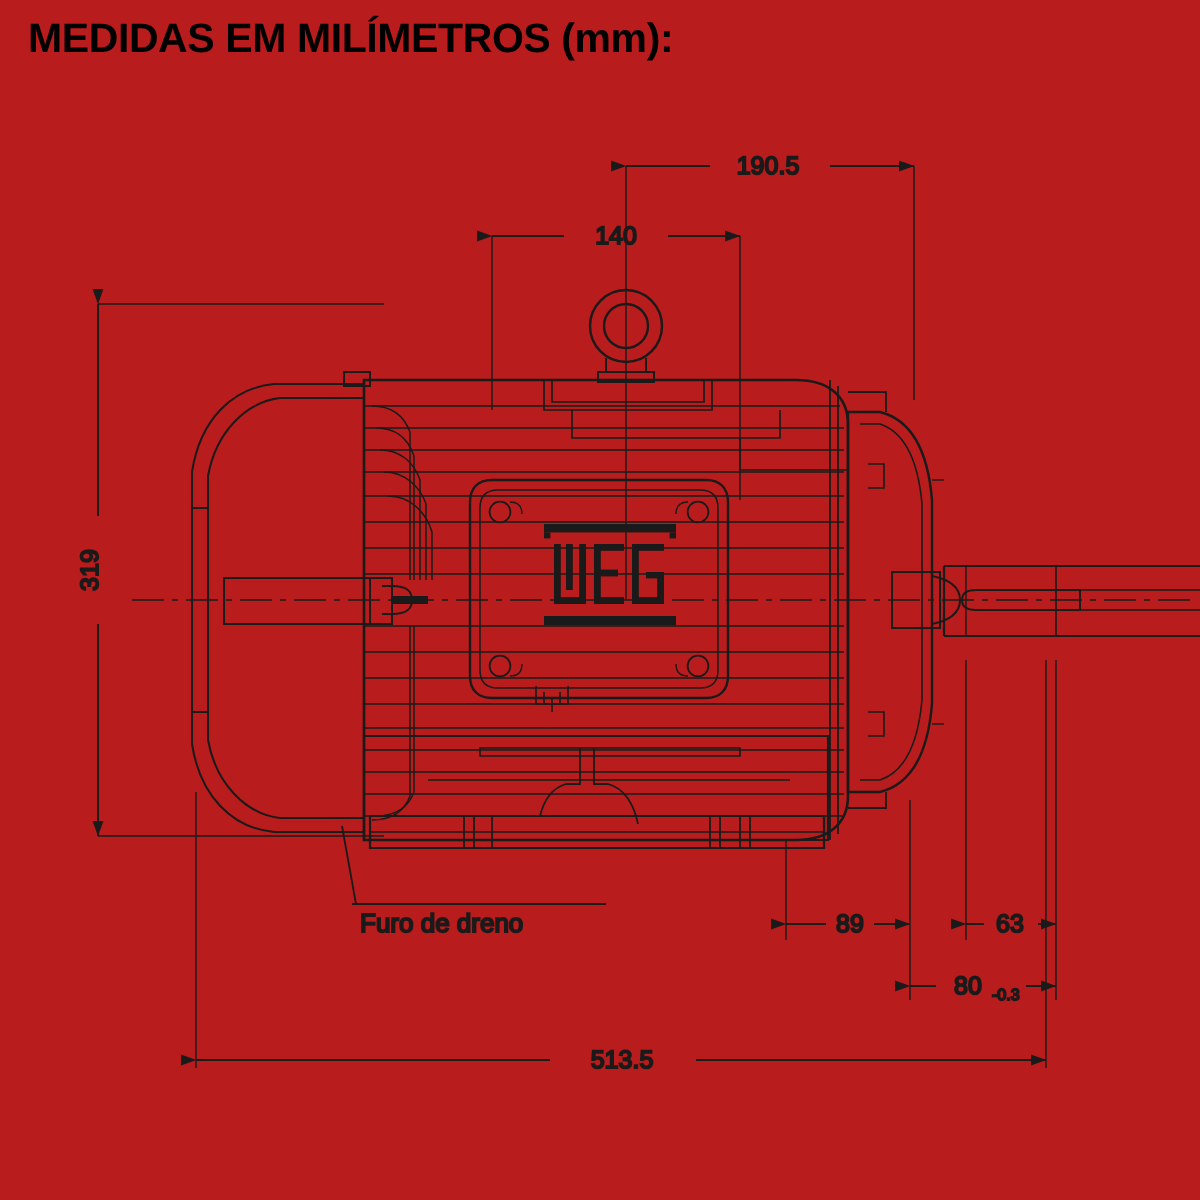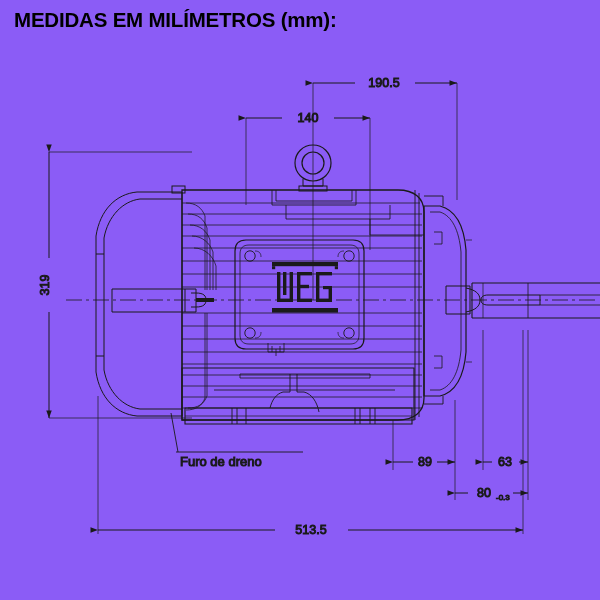--- a/index.html
+++ b/index.html
@@ -12,21 +12,21 @@
     width: 600px;
     height: 600px;
     overflow: hidden;
     font-family: "Liberation Sans", sans-serif;
     color: #000000;
   }
   #sheet {
     position: relative;
     width: 600px;
     height: 600px;
-    background: #8b5cf6;
+    background: #b91c1c;
   }
   #title {
     position: absolute;
     left: 14px;
     top: 8px;
     font-size: 20.5px;
     font-weight: bold;
     letter-spacing: -0.2px;
     white-space: nowrap;
     color: #000;

